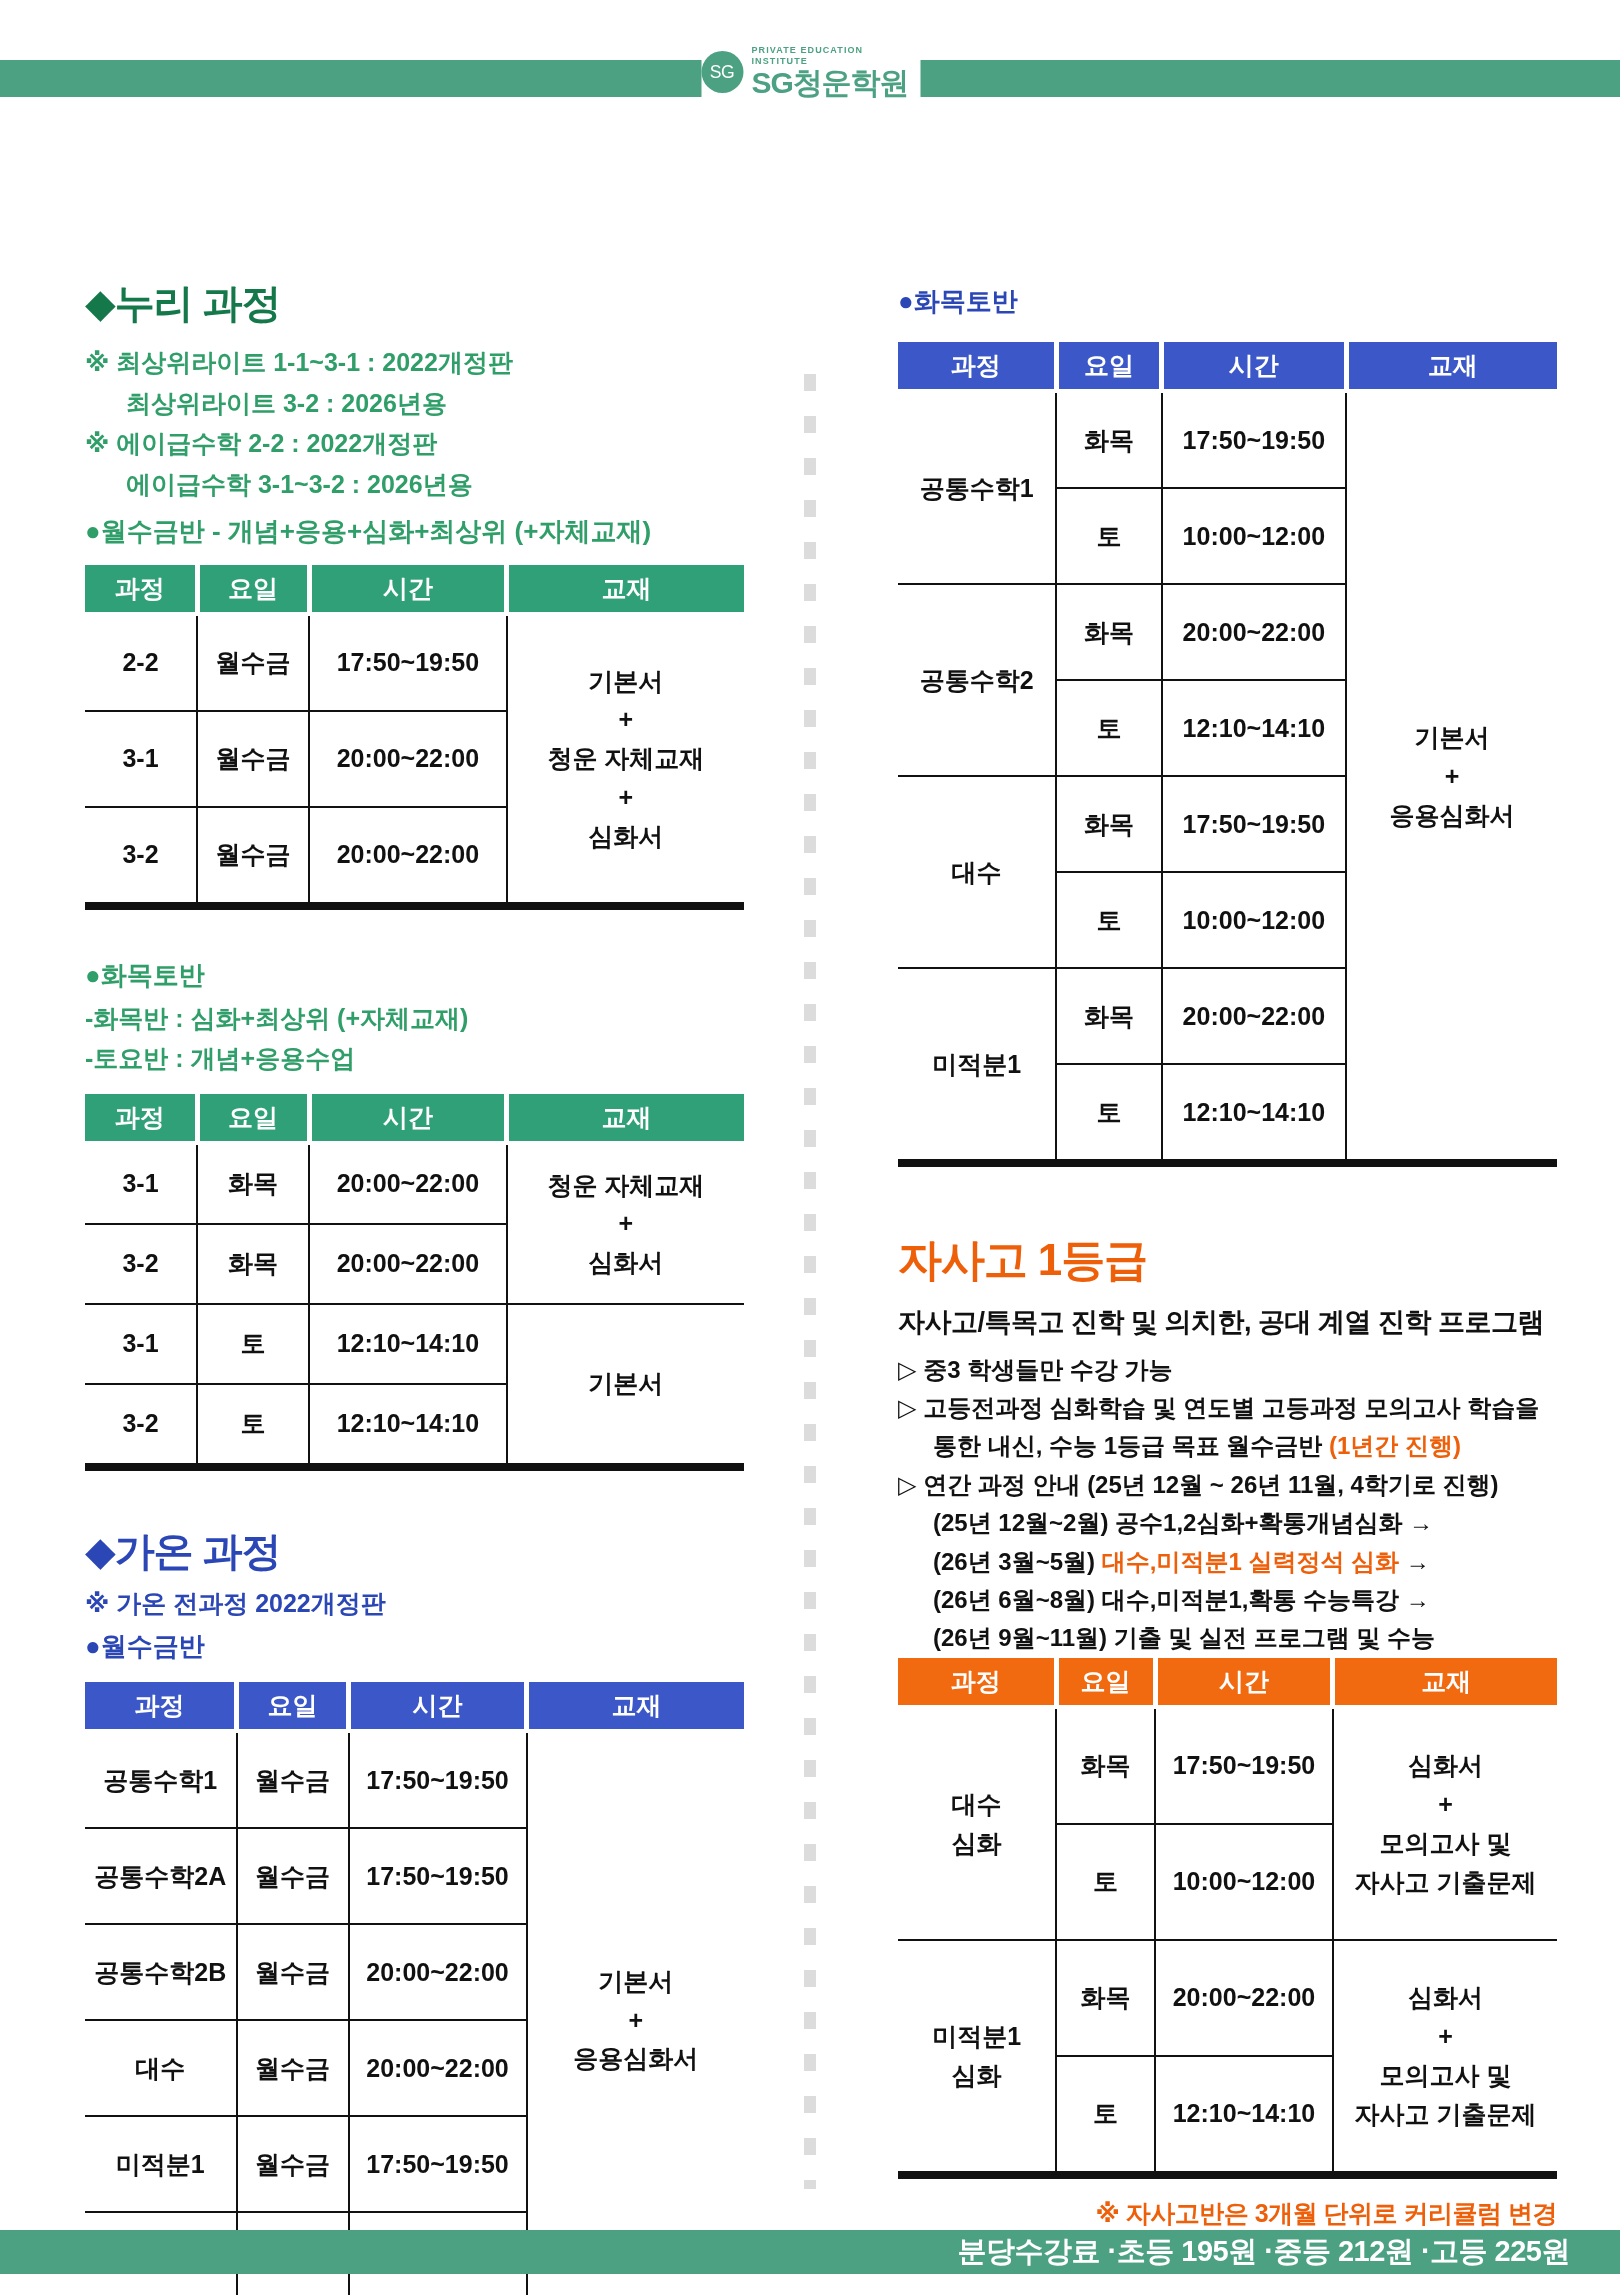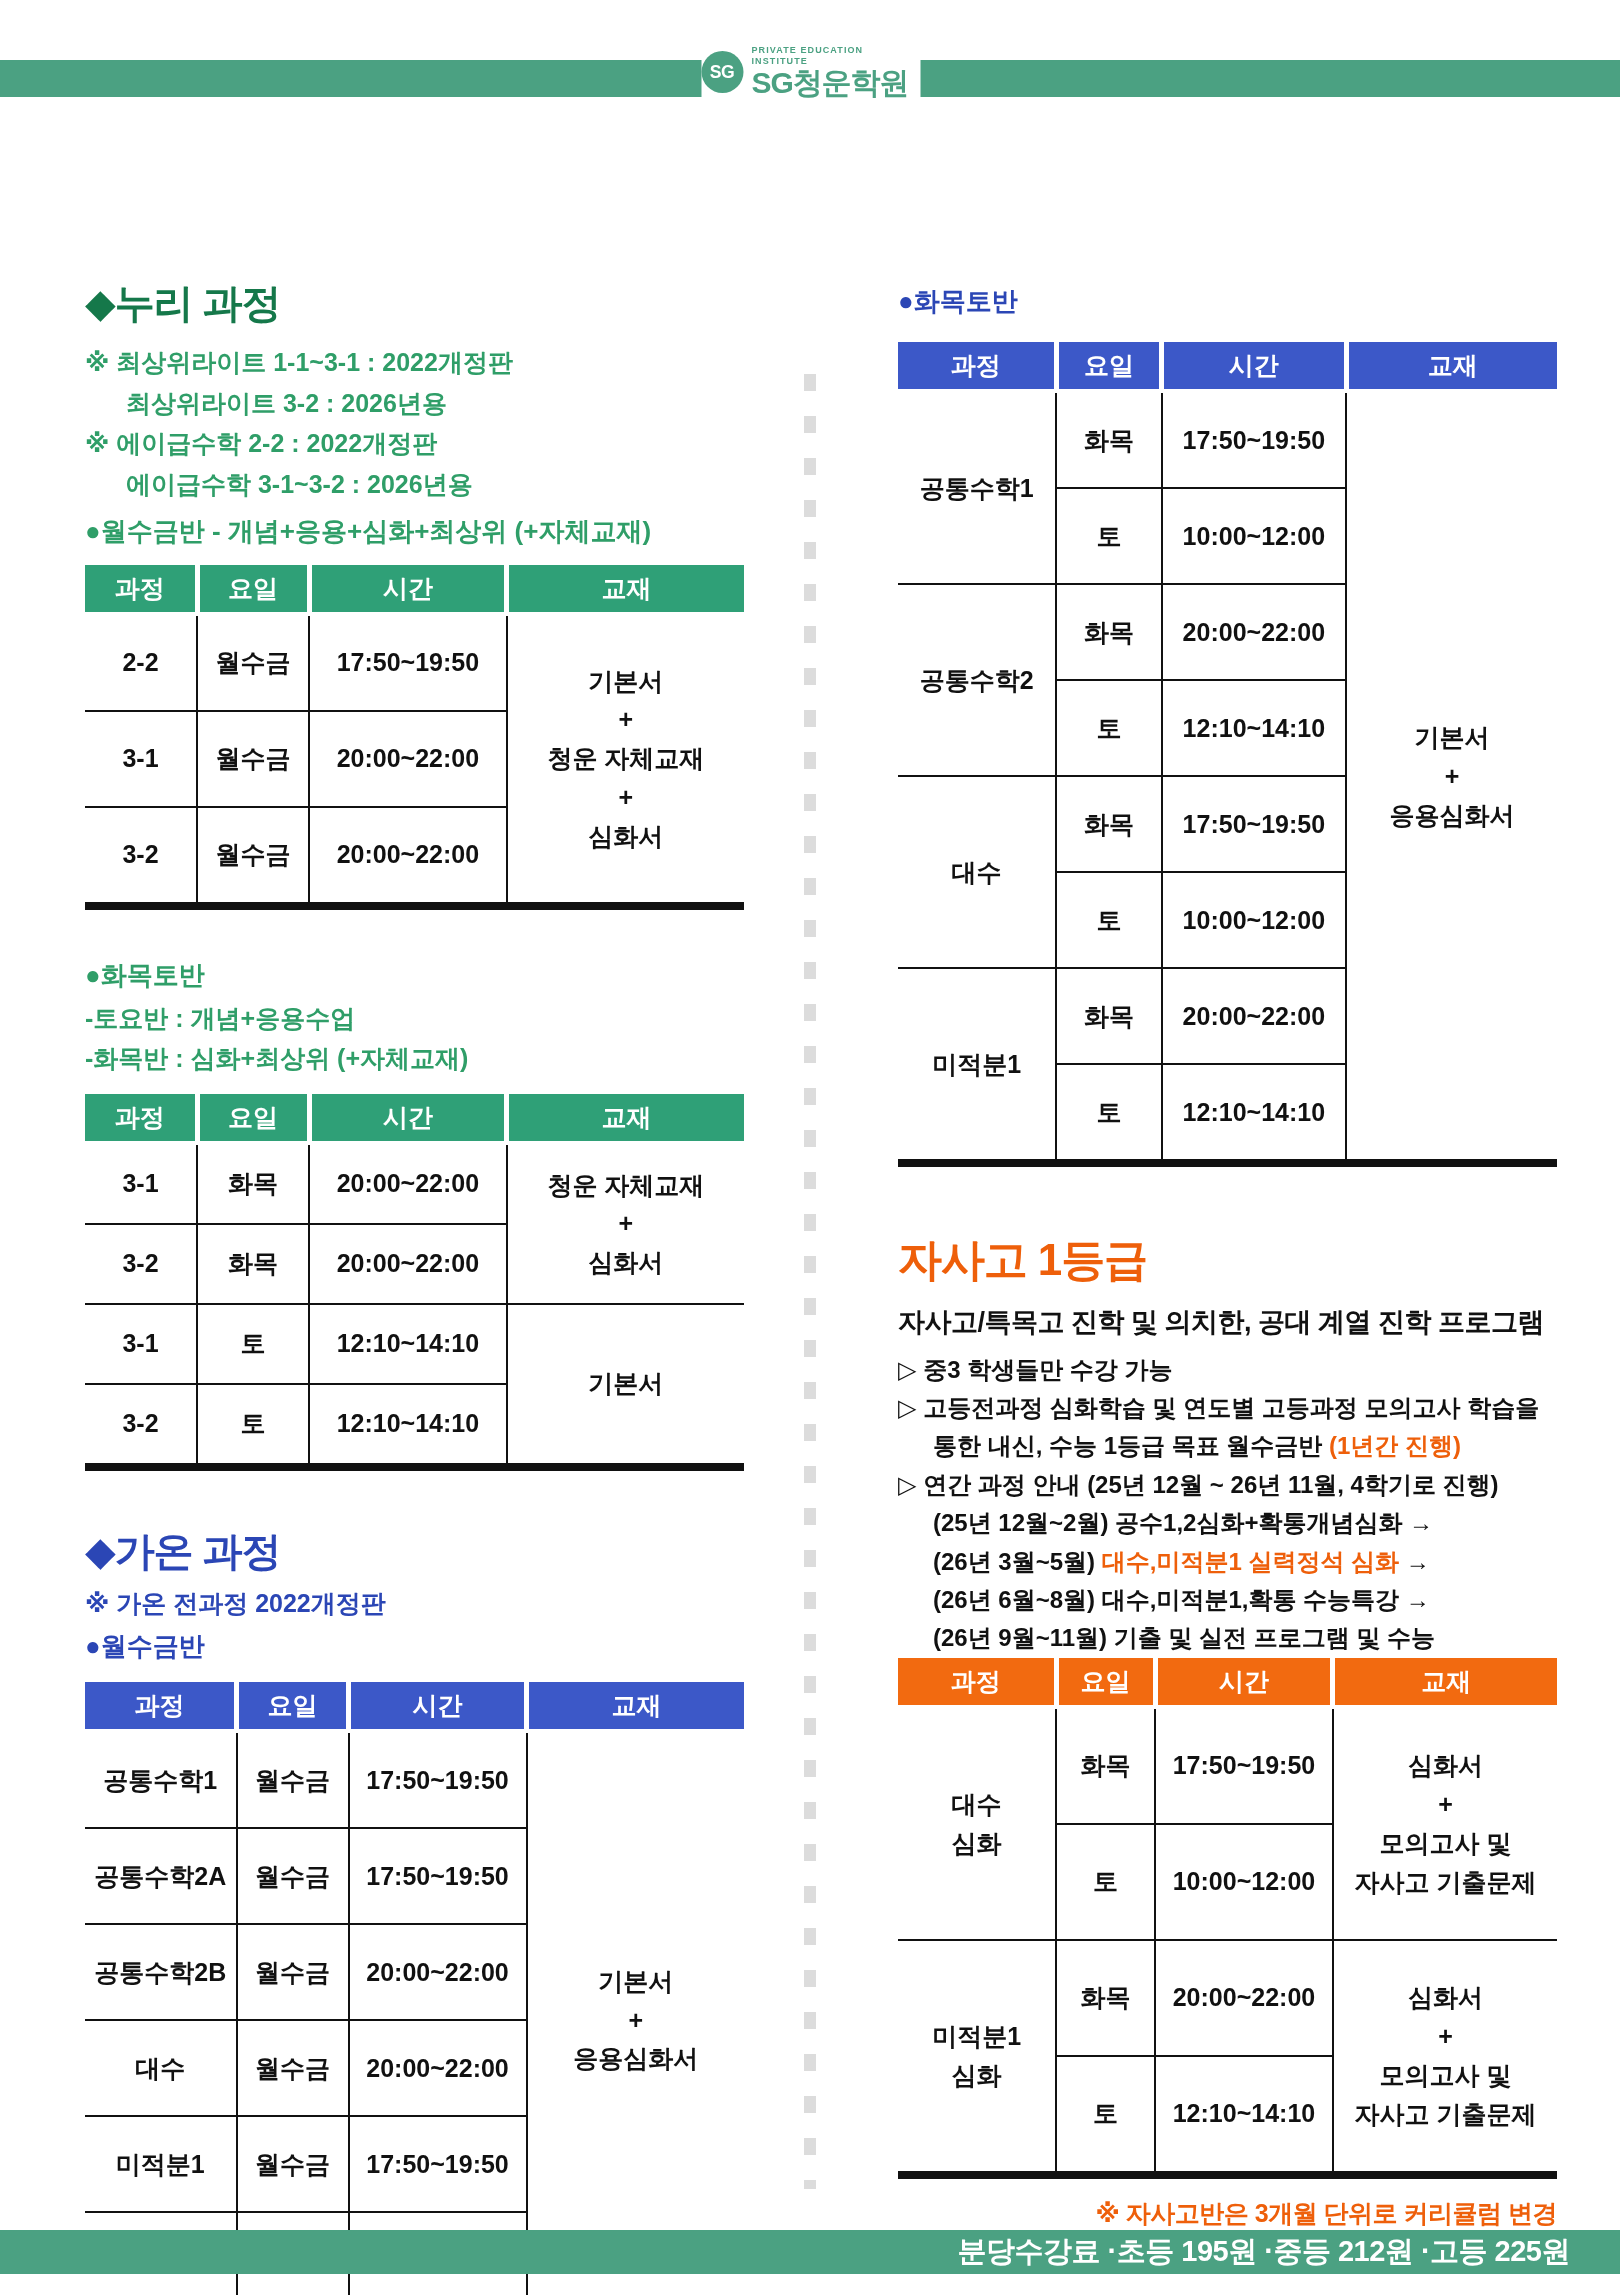--- a/index.html
+++ b/index.html
@@ -11,21 +11,21 @@
   
   .topbar{position:absolute;left:0;top:60px;width:1621px;height:37px;background:#4ba182;}
   .logo-box{
     position:absolute;left:50%;top:44px;transform:translateX(-50%);
     width:219px;height:56px;background:#ffffff;
     display:flex;align-items:center;justify-content:center;gap:8.5px;
   }
   .logo-circle{
     width:42px;height:42px;border-radius:50%;background:#4ba182;color:#ffffff;
     display:flex;align-items:center;justify-content:center;
-    font-weight:700;font-size:17.6px;letter-spacing:-0.5px;flex:0 0 auto;
+    font-weight:400;font-size:17.6px;letter-spacing:-0.5px;flex:0 0 auto;
   }
   .brand-col{display:flex;flex-direction:column;align-items:flex-start;}
   .brand-small{font-size:9px;letter-spacing:1.1px;color:#4ba182;font-weight:700;line-height:1.2;}
   .brand-name{font-size:30px;color:#4ba182;font-weight:800;line-height:1.05;letter-spacing:-1.1px;}
   
   .col-left{position:absolute;left:85px;top:282px;width:659px;}
   .col-right{position:absolute;left:898px;top:282px;width:659px;}
   .divider{
     position:absolute;left:804px;top:374px;width:11.7px;height:1815px;
     background:repeating-linear-gradient(to bottom,#dcdcdc 0 17px,transparent 17px 42px);
@@ -142,22 +142,22 @@
       <tr>
         <td class="bR">3-2</td>
         <td class="bR">월수금</td>
         <td class="bR">20:00~22:00</td>
       </tr>
     </tbody>
   </table>
 
   <div class="label green tts-label">●화목토반</div>
   <div class="note green tts-notes">
+    <div>-화목반 : 심화+최상위 (+자체교재)</div>
     <div>-토요반 : 개념+응용수업</div>
-    <div>-화목반 : 심화+최상위 (+자체교재)</div>
   </div>
 
   <table class="t green-t t2">
     <colgroup>
         <col style="width:17%">
         <col style="width:17%">
         <col style="width:30%">
         <col style="width:36%">
       </colgroup>
     <thead>

